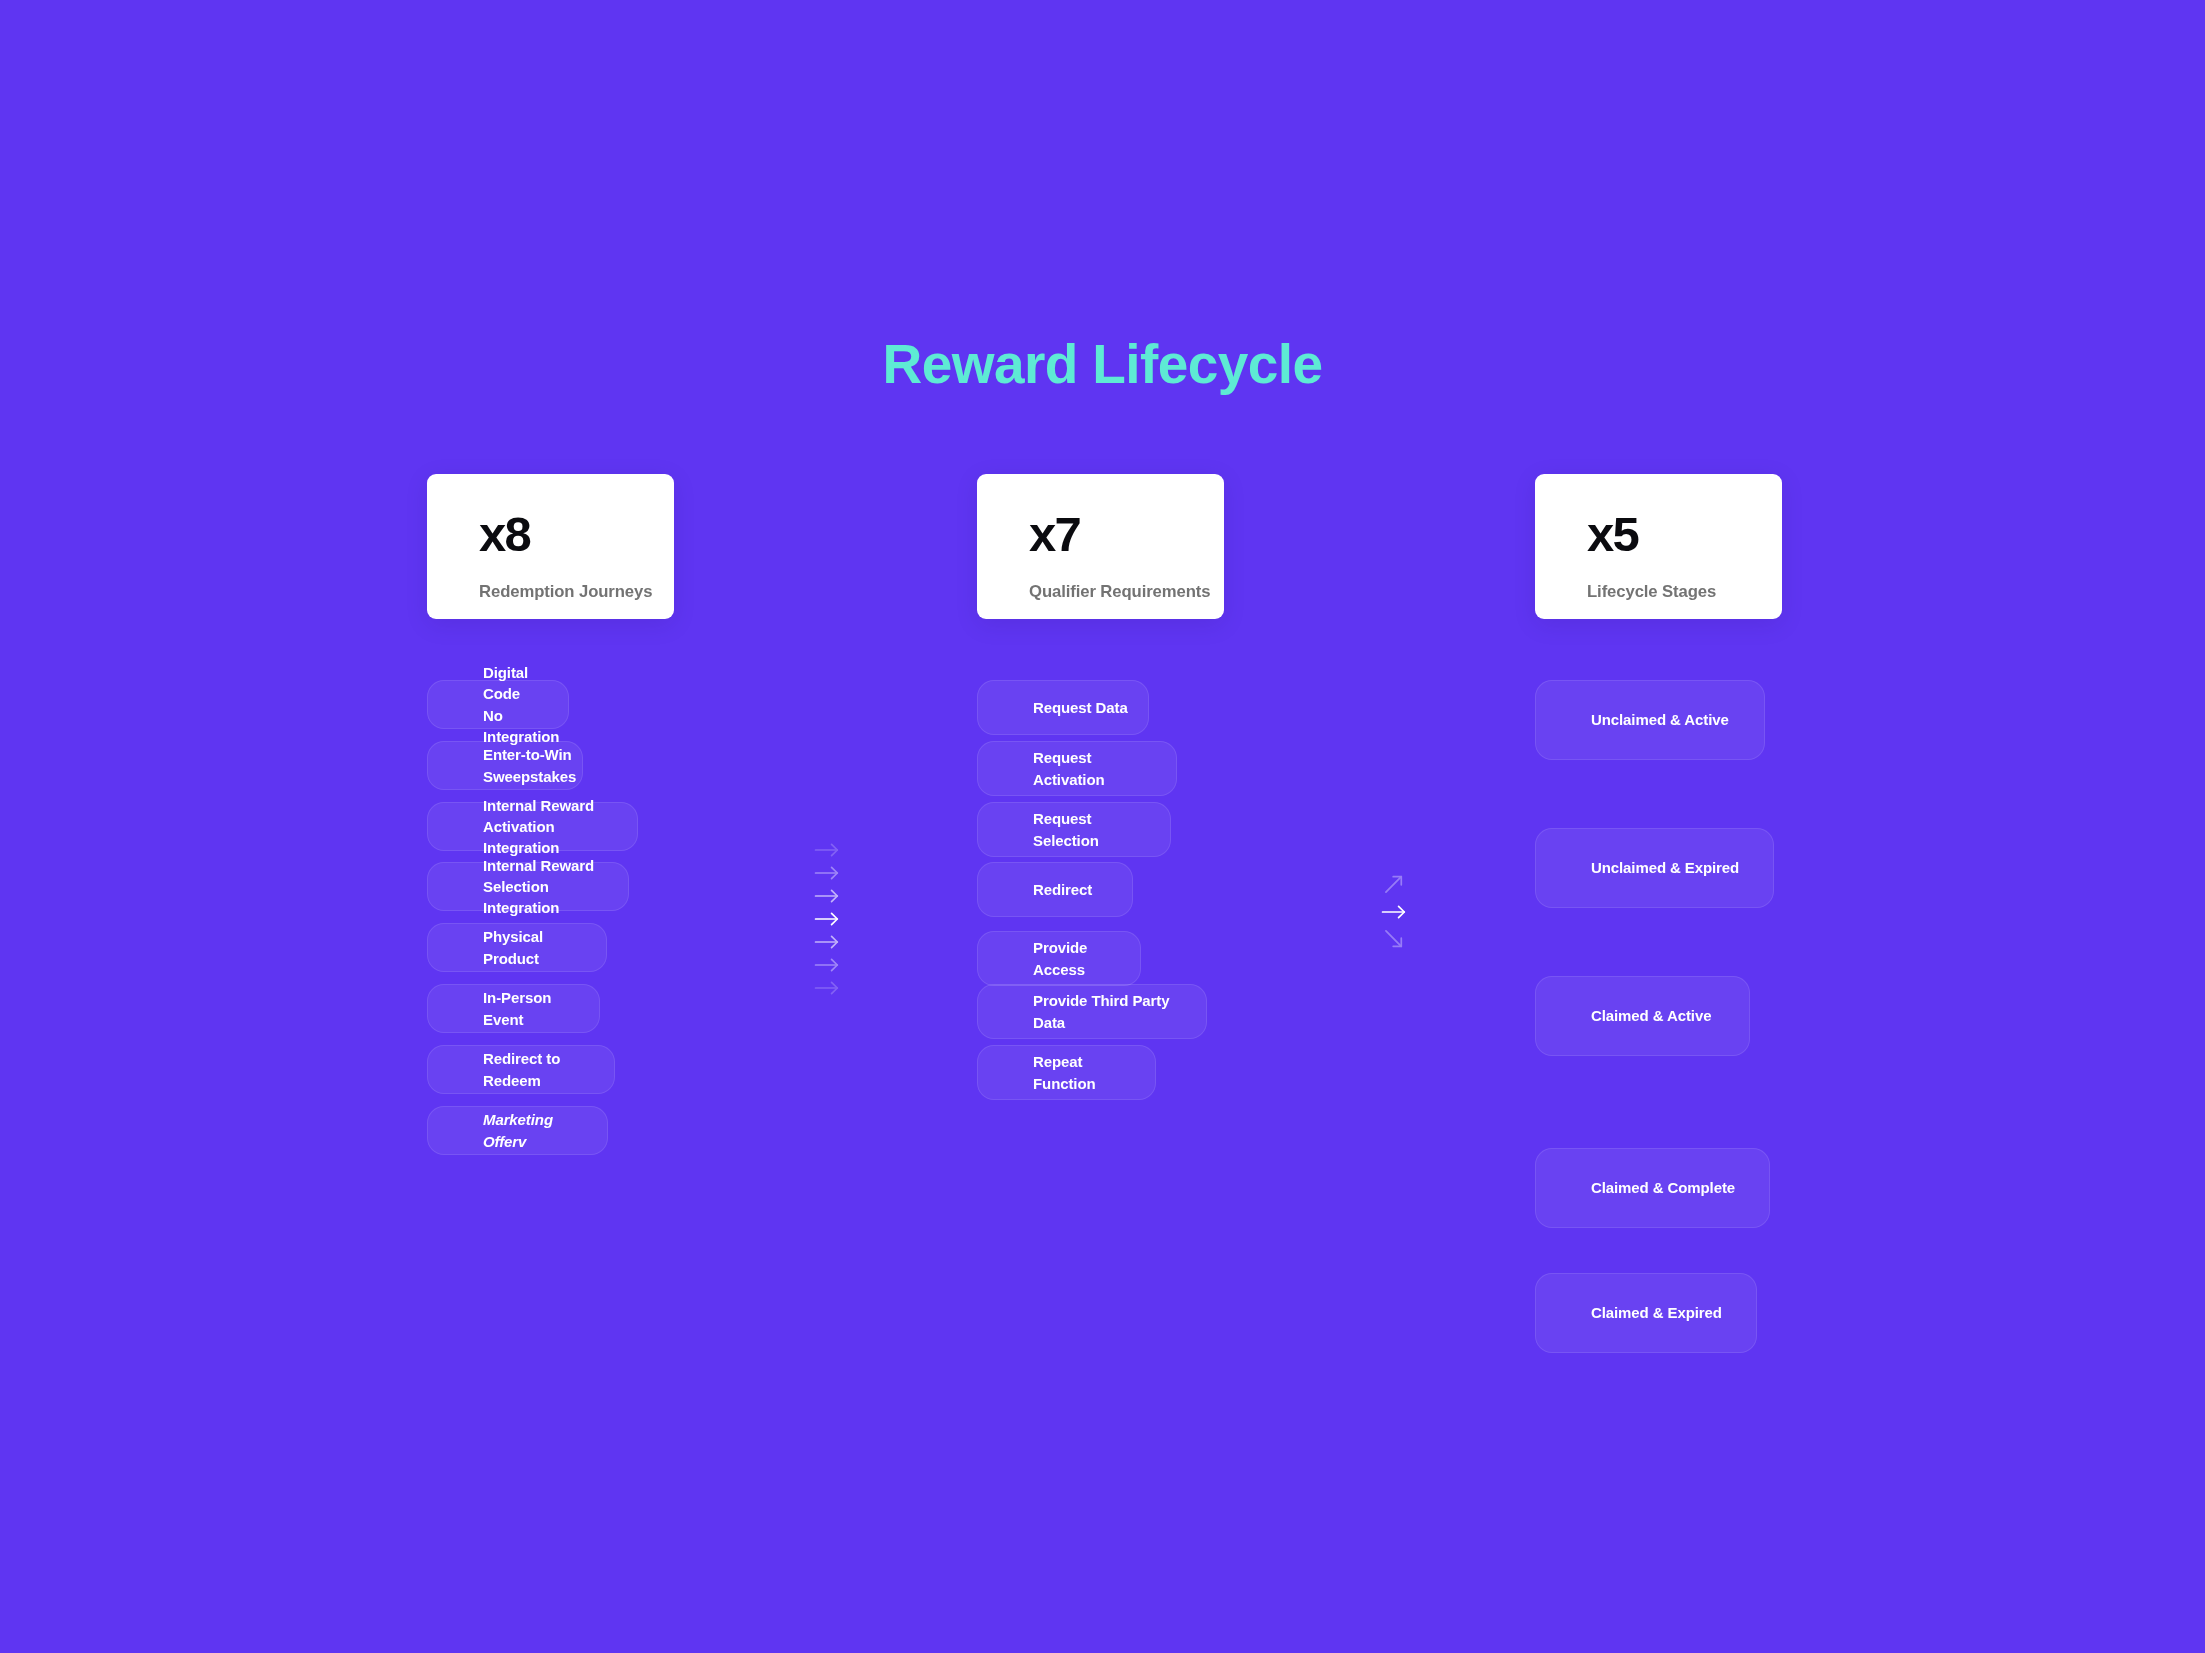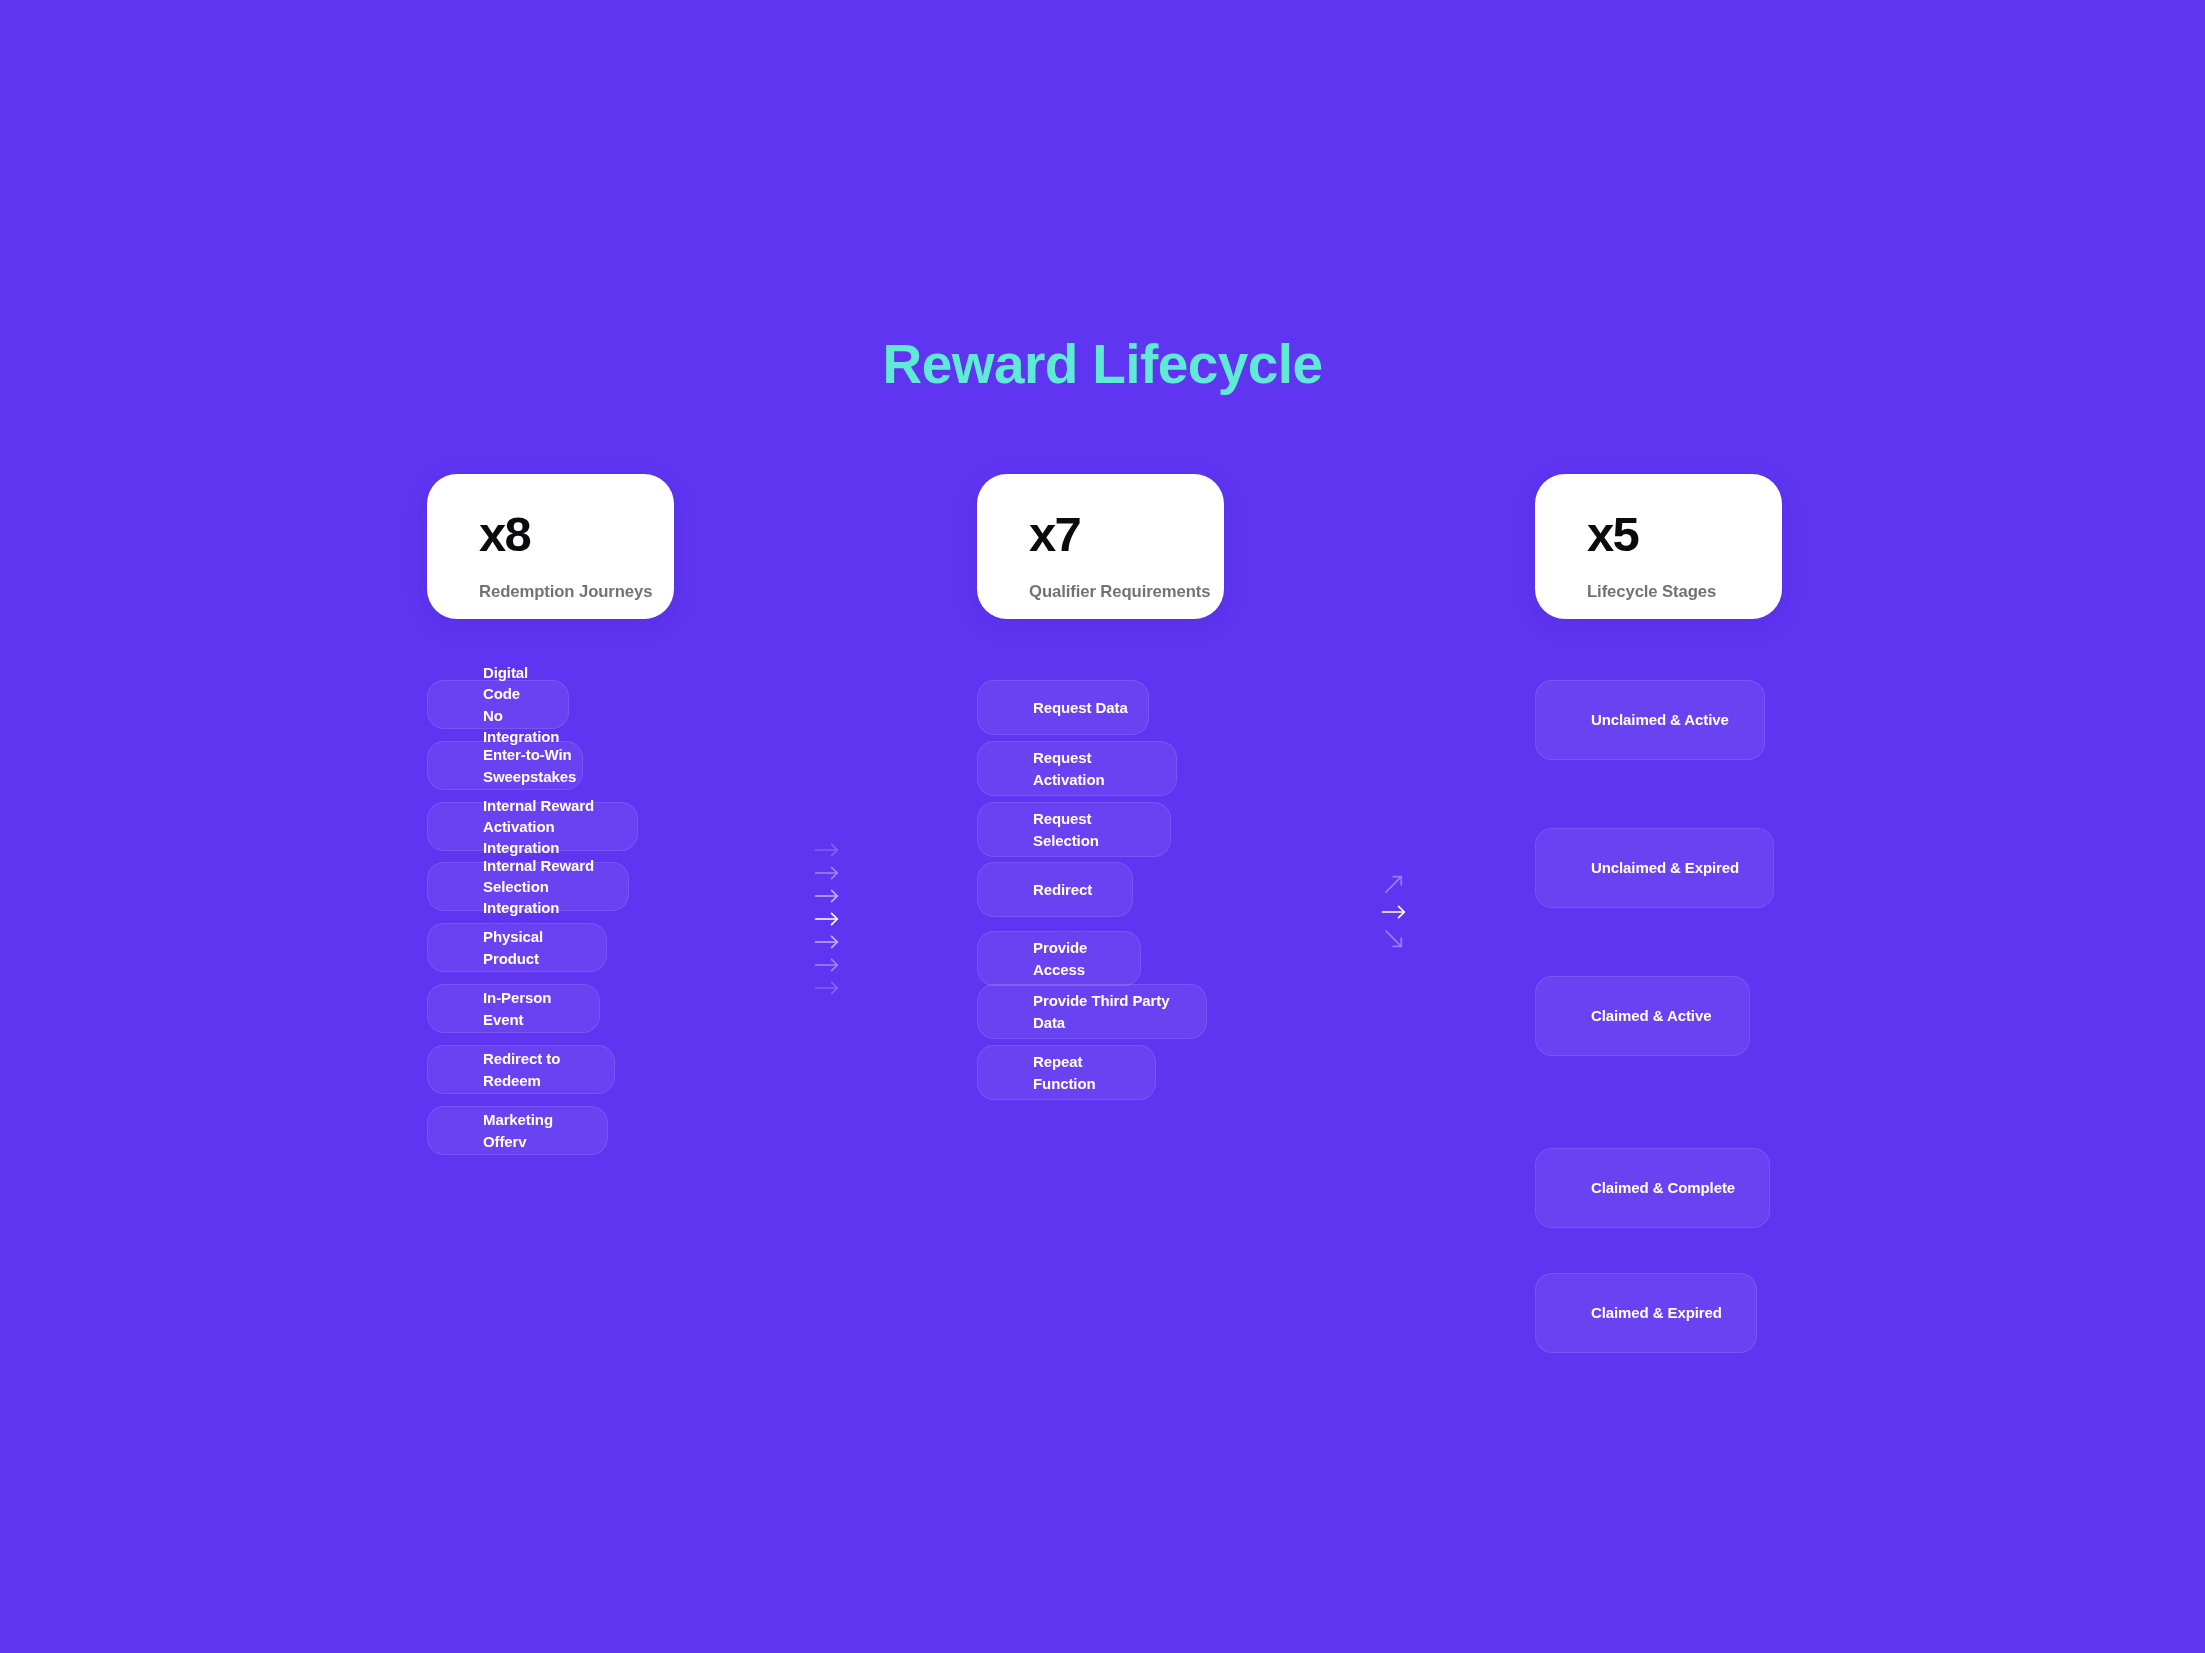--- a/index.html
+++ b/index.html
@@ -44,21 +44,21 @@
     position: absolute;
     top: 474px;
   }
   .column.col-0 { left: 427px; }
   .column.col-1 { left: 977px; }
   .column.col-2 { left: 1535px; }
 
   
   .head-card {
     background: #ffffff;
-    border-radius: 30px;
+    border-radius: 9px;
     width: 247px;
     height: 145px;
     position: relative;
     box-shadow: 0 5.7px 23px rgba(30, 10, 90, 0.10);
   }
   .head-count {
     position: absolute;
     left: 52px;
     top: 36px;
     font-size: 49px;
@@ -141,21 +141,21 @@
         </div>
         <div class="pill" style="width: 180px; height: 49px; top: 304px;">
           <span class="pill-text">Physical Product</span>
         </div>
         <div class="pill" style="width: 173px; height: 49px; top: 365px;">
           <span class="pill-text">In-Person Event</span>
         </div>
         <div class="pill" style="width: 188px; height: 49px; top: 426px;">
           <span class="pill-text">Redirect to Redeem</span>
         </div>
-        <div class="pill" style="width: 181px; height: 49px; top: 487px;">
+        <div class="pill" style="width: 181px; height: 49px; top: 487px; font-style: italic;">
           <span class="pill-text">Marketing Offerv</span>
         </div>
       </div>
     </div>
     <div class="column col-1">
       <div class="head-card">
         <div class="head-count">x7</div>
         <div class="head-label">Qualifier Requirements</div>
       </div>
       <div class="pill-list">

